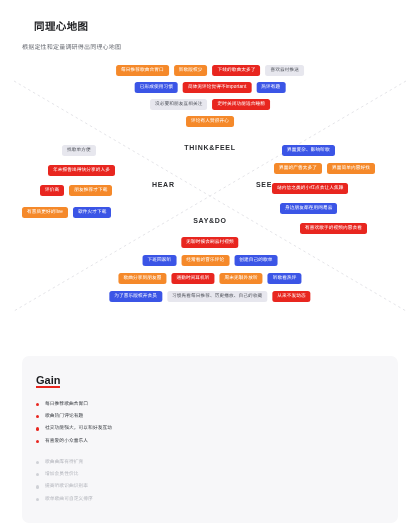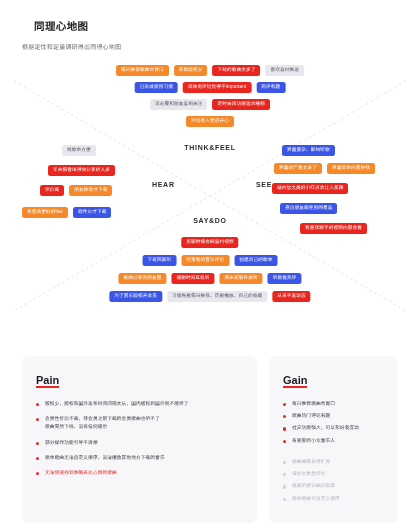--- a/index.html
+++ b/index.html
@@ -246,30 +246,20 @@
     </div>
   <div class="row" style="left:50%;transform:translateX(-50%);top:230px;">
       <span class="tag blue">为了音乐版权开会员</span>
       <span class="tag gray">习惯先看每日推荐、历史播放、自己的收藏</span>
       <span class="tag red">从来不发动态</span>
     </div>
 </div>
 
 <div class="cards">
 
-  <div class="card pain">
-    <div class="card-title">Pain</div>
-    <ul class="pts">
-        <li>版权少，版权和国外发布时间间隔太长，国内版权到国外就不能听了</li>
-        <li>会员性价比不高，非会员之前下载的会员歌曲也听不了<span class="sub">歌曲突然下线，没有任何提示</span></li>
-        <li>部分操作功能引导不清晰</li>
-        <li>歌单歌曲无法自定义排序，没法播放其他地方下载的音乐</li>
-        <li class="alert">无法快速找到准确表达心情的歌曲</li>
-      </ul>
-  </div>
 
   <div class="card gain">
     <div class="card-title">Gain</div>
     <ul class="pts">
         <li style="margin-bottom: 4px;">每日推荐歌曲合胃口</li>
         <li style="margin-bottom: 4px;">歌曲热门评论有趣</li>
         <li style="margin-bottom: 4px;">社交功能强大，可以和好友互动</li>
         <li style="margin-bottom: 4px;">有喜爱的小众音乐人</li>
         <div class="gap"></div>
         <li class="muted" style="margin-bottom: 4px;">歌曲曲库有待扩充</li>

